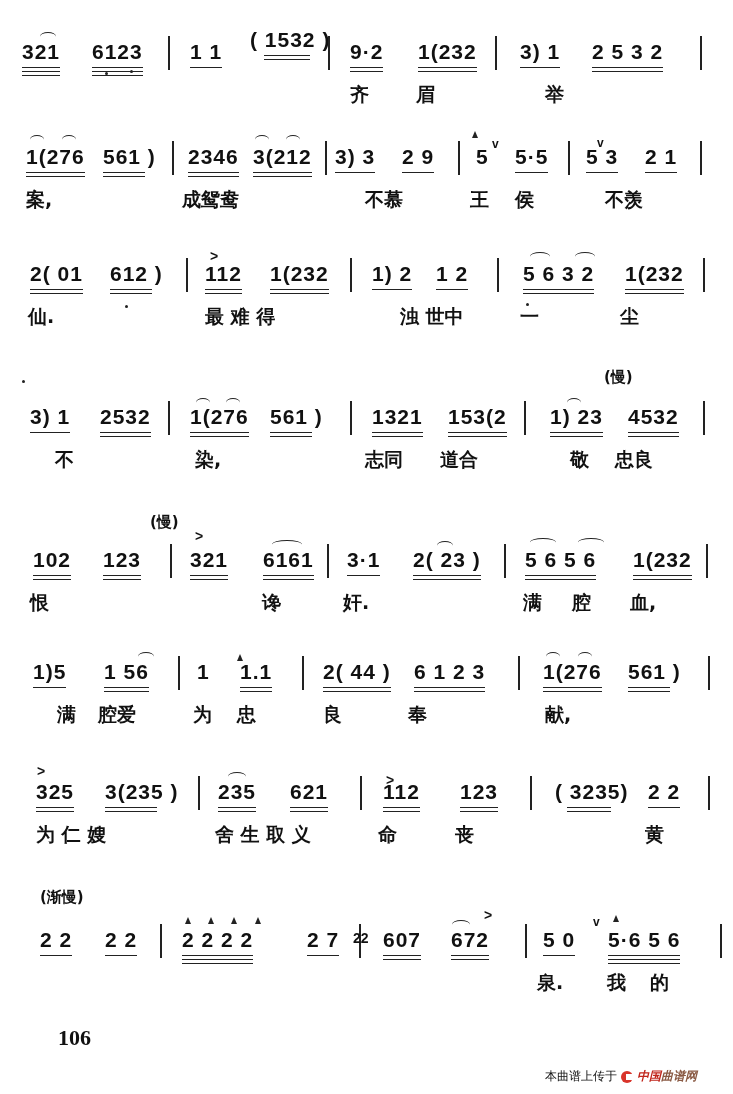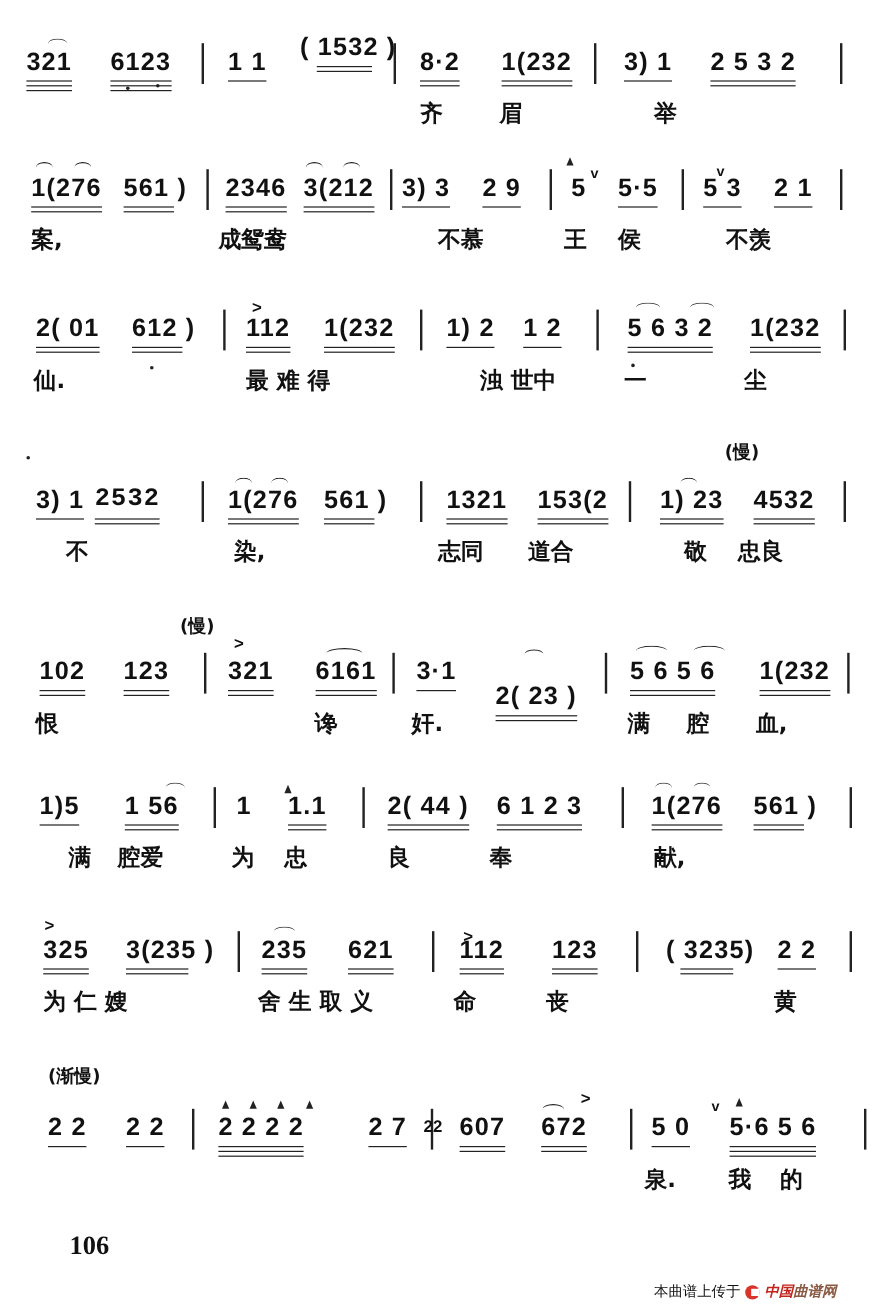--- a/index.html
+++ b/index.html
@@ -29,21 +29,21 @@
 </head>
 <body>
 
 <div class="page" id="page">
     <div class="grp" style="left: 22px; top: 40px;"><span>321</span><div class="ul1"></div><div class="ul2"></div><div class="ul3"></div></div>
     <div class="grp" style="left: 92px; top: 40px;"><span>6123</span><div class="ul1"></div><div class="ul2"></div><div class="ul3"></div></div>
     <div class="bar" style="left: 168px; top: 36px;"></div>
     <div class="grp" style="left: 190px; top: 40px;"><span>1 1</span><div class="ul1"></div></div>
     <div class="grp" style="left: 250px; top: 28px;"><span>( 1532 )</span><div class="ul1" style="left: 14px; right: auto; width: 46px;"></div><div class="ul2" style="left: 14px; right: auto; width: 46px;"></div></div>
     <div class="bar" style="left: 328px; top: 36px;"></div>
-    <div class="grp" style="left: 350px; top: 40px;"><span>8·2</span><div class="ul1"></div><div class="ul2"></div></div>
+    <div class="grp" style="left: 350px; top: 40px;"><span>9·2</span><div class="ul1"></div><div class="ul2"></div></div>
     <div class="grp" style="left: 418px; top: 40px;"><span>1(232</span><div class="ul1"></div><div class="ul2"></div></div>
     <div class="bar" style="left: 495px; top: 36px;"></div>
     <div class="grp" style="left: 520px; top: 40px;"><span>3) 1</span><div class="ul1"></div></div>
     <div class="grp" style="left: 592px; top: 40px;"><span>2 5 3 2</span><div class="ul1"></div><div class="ul2"></div></div>
     <div class="bar" style="left: 700px; top: 36px;"></div>
     <div class="lyr" style="left: 350px; top: 82px;">齐</div>
     <div class="lyr" style="left: 416px; top: 82px;">眉</div>
     <div class="lyr" style="left: 545px; top: 82px;">举</div>
     <div class="grp" style="left: 26px; top: 145px;"><span>1(276</span><div class="ul1"></div><div class="ul2"></div></div>
     <div class="grp" style="left: 103px; top: 145px;"><span>561 )</span><div class="ul1" style="left: 0px; right: auto; width: 42px;"></div><div class="ul2" style="left: 0px; right: auto; width: 42px;"></div></div>
@@ -78,21 +78,21 @@
     <div class="grp" style="left: 523px; top: 262px;"><span>5 6 3 2</span><div class="ul1"></div><div class="ul2"></div></div>
     <div class="grp" style="left: 625px; top: 262px;"><span>1(232</span><div class="ul1"></div><div class="ul2"></div></div>
     <div class="bar" style="left: 703px; top: 258px;"></div>
     <div class="lyr" style="left: 28px; top: 304px;">仙.</div>
     <div class="lyr" style="left: 205px; top: 304px;">最 难 得</div>
     <div class="lyr" style="left: 400px; top: 304px;">浊 世中</div>
     <div class="lyr" style="left: 520px; top: 304px;">一</div>
     <div class="lyr" style="left: 620px; top: 304px;">尘</div>
     <div class="mark" style="left: 604px; top: 368px;">(慢)</div>
     <div class="grp" style="left: 30px; top: 405px;"><span>3) 1</span><div class="ul1"></div></div>
-    <div class="grp" style="left: 79px; top: 405px; font-family: Liberation Mono, monospace;"><span>2532</span><div class="ul1"></div><div class="ul2"></div></div>
+    <div class="grp" style="left: 100px; top: 405px;"><span>2532</span><div class="ul1"></div><div class="ul2"></div></div>
     <div class="bar" style="left: 168px; top: 401px;"></div>
     <div class="grp" style="left: 190px; top: 405px;"><span>1(276</span><div class="ul1"></div><div class="ul2"></div></div>
     <div class="grp" style="left: 270px; top: 405px;"><span>561 )</span><div class="ul1" style="left: 0px; right: auto; width: 42px;"></div><div class="ul2" style="left: 0px; right: auto; width: 42px;"></div></div>
     <div class="bar" style="left: 350px; top: 401px;"></div>
     <div class="grp" style="left: 372px; top: 405px;"><span>1321</span><div class="ul1"></div><div class="ul2"></div></div>
     <div class="grp" style="left: 448px; top: 405px;"><span>153(2</span><div class="ul1"></div><div class="ul2"></div></div>
     <div class="bar" style="left: 524px; top: 401px;"></div>
     <div class="grp" style="left: 550px; top: 405px;"><span>1) 23</span><div class="ul1"></div><div class="ul2"></div></div>
     <div class="grp" style="left: 628px; top: 405px;"><span>4532</span><div class="ul1"></div><div class="ul2"></div></div>
     <div class="bar" style="left: 703px; top: 401px;"></div>
@@ -103,21 +103,21 @@
     <div class="lyr" style="left: 570px; top: 447px;">敬</div>
     <div class="lyr" style="left: 615px; top: 447px;">忠良</div>
     <div class="mark" style="left: 150px; top: 513px;">(慢)</div>
     <div class="grp" style="left: 33px; top: 548px;"><span>102</span><div class="ul1"></div><div class="ul2"></div></div>
     <div class="grp" style="left: 103px; top: 548px;"><span>123</span><div class="ul1"></div><div class="ul2"></div></div>
     <div class="bar" style="left: 170px; top: 544px;"></div>
     <div class="grp" style="left: 190px; top: 548px;"><span>321</span><div class="ul1"></div><div class="ul2"></div></div>
     <div class="grp" style="left: 263px; top: 548px;"><span>6161</span><div class="ul1"></div><div class="ul2"></div></div>
     <div class="bar" style="left: 327px; top: 544px;"></div>
     <div class="grp" style="left: 347px; top: 548px;"><span>3·1</span><div class="ul1"></div></div>
-    <div class="grp" style="left: 413px; top: 569px; text-align: center;"><span>2( 23 )</span><div class="ul1"></div><div class="ul2"></div></div>
+    <div class="grp" style="left: 413px; top: 548px; text-align: center;"><span>2( 23 )</span><div class="ul1"></div><div class="ul2"></div></div>
     <div class="bar" style="left: 504px; top: 544px;"></div>
     <div class="grp" style="left: 525px; top: 548px;"><span>5 6 5 6</span><div class="ul1"></div><div class="ul2"></div></div>
     <div class="grp" style="left: 633px; top: 548px;"><span>1(232</span><div class="ul1"></div><div class="ul2"></div></div>
     <div class="bar" style="left: 706px; top: 544px;"></div>
     <div class="lyr" style="left: 30px; top: 590px;">恨</div>
     <div class="lyr" style="left: 262px; top: 590px;">谗</div>
     <div class="lyr" style="left: 343px; top: 590px;">奸.</div>
     <div class="lyr" style="left: 523px; top: 590px;">满</div>
     <div class="lyr" style="left: 572px; top: 590px;">腔</div>
     <div class="lyr" style="left: 630px; top: 590px;">血,</div>

